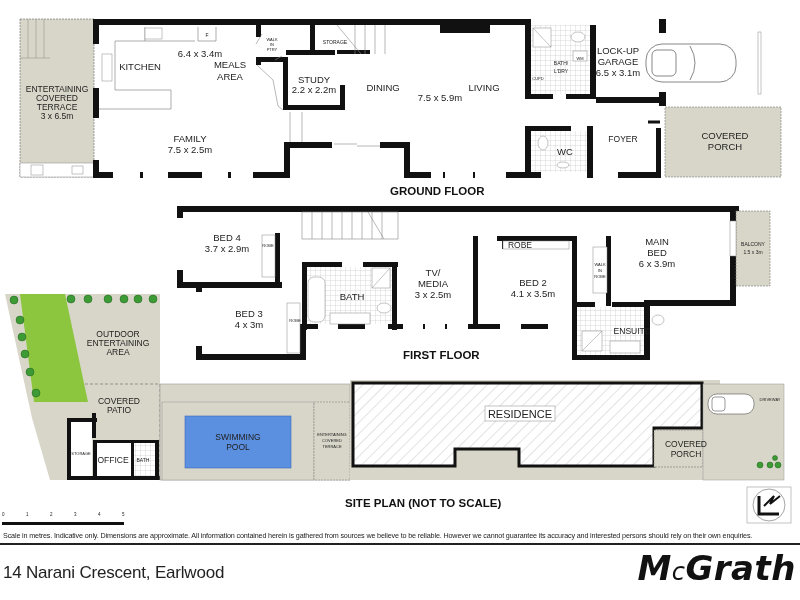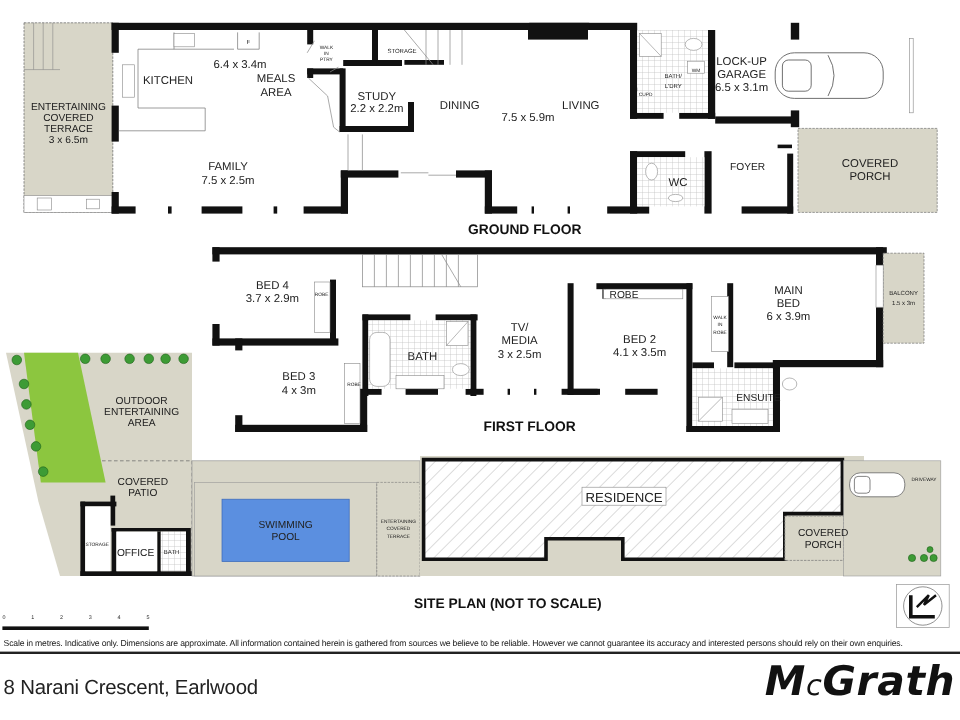--- a/index.html
+++ b/index.html
@@ -369,14 +369,14 @@
   <span style="left:26px">1</span>
   <span style="left:50px">2</span>
   <span style="left:74px">3</span>
   <span style="left:98px">4</span>
   <span style="left:122px">5</span>
 </div>
 <div class="scale-bar"></div>
 
 <div class="disclaimer">Scale in metres. Indicative only. Dimensions are approximate. All information contained herein is gathered from sources we believe to be reliable. However we cannot guarantee its accuracy and interested persons should rely on their own enquiries.</div>
 <div class="rule"></div>
-<div class="address">8 Narani Crescent, Earlwood</div>
+<div class="address">14 Narani Crescent, Earlwood</div>
 <div class="brand"><span>M</span><span class="small-c">c</span><span>Grath</span></div>
 
 </body></html>

